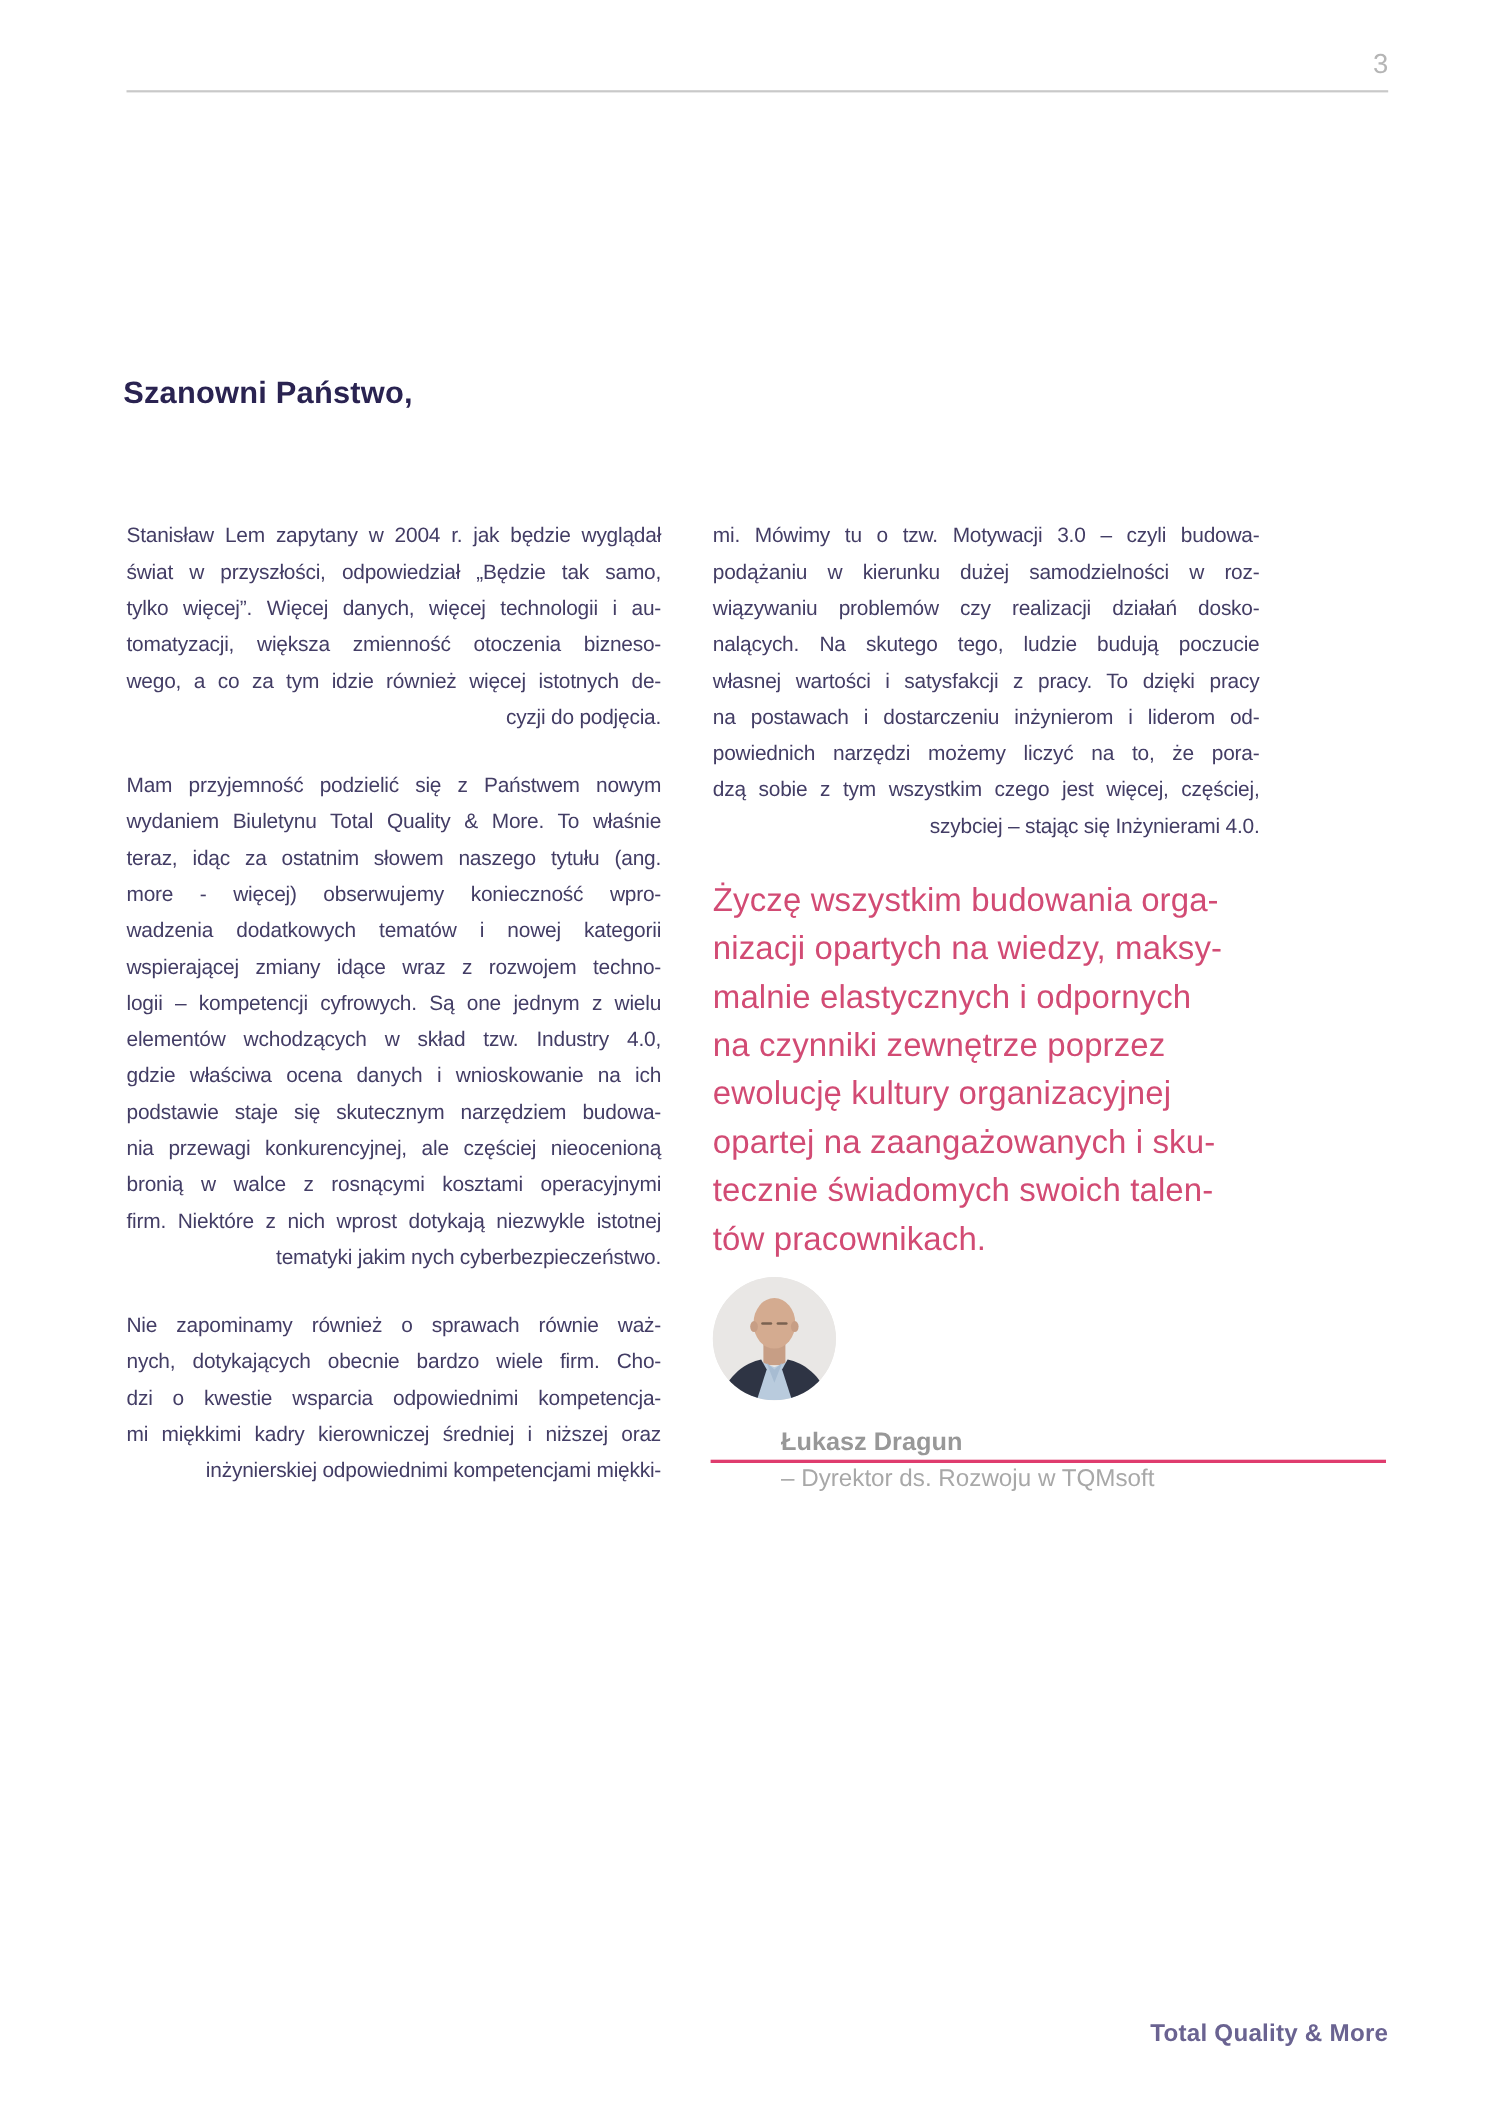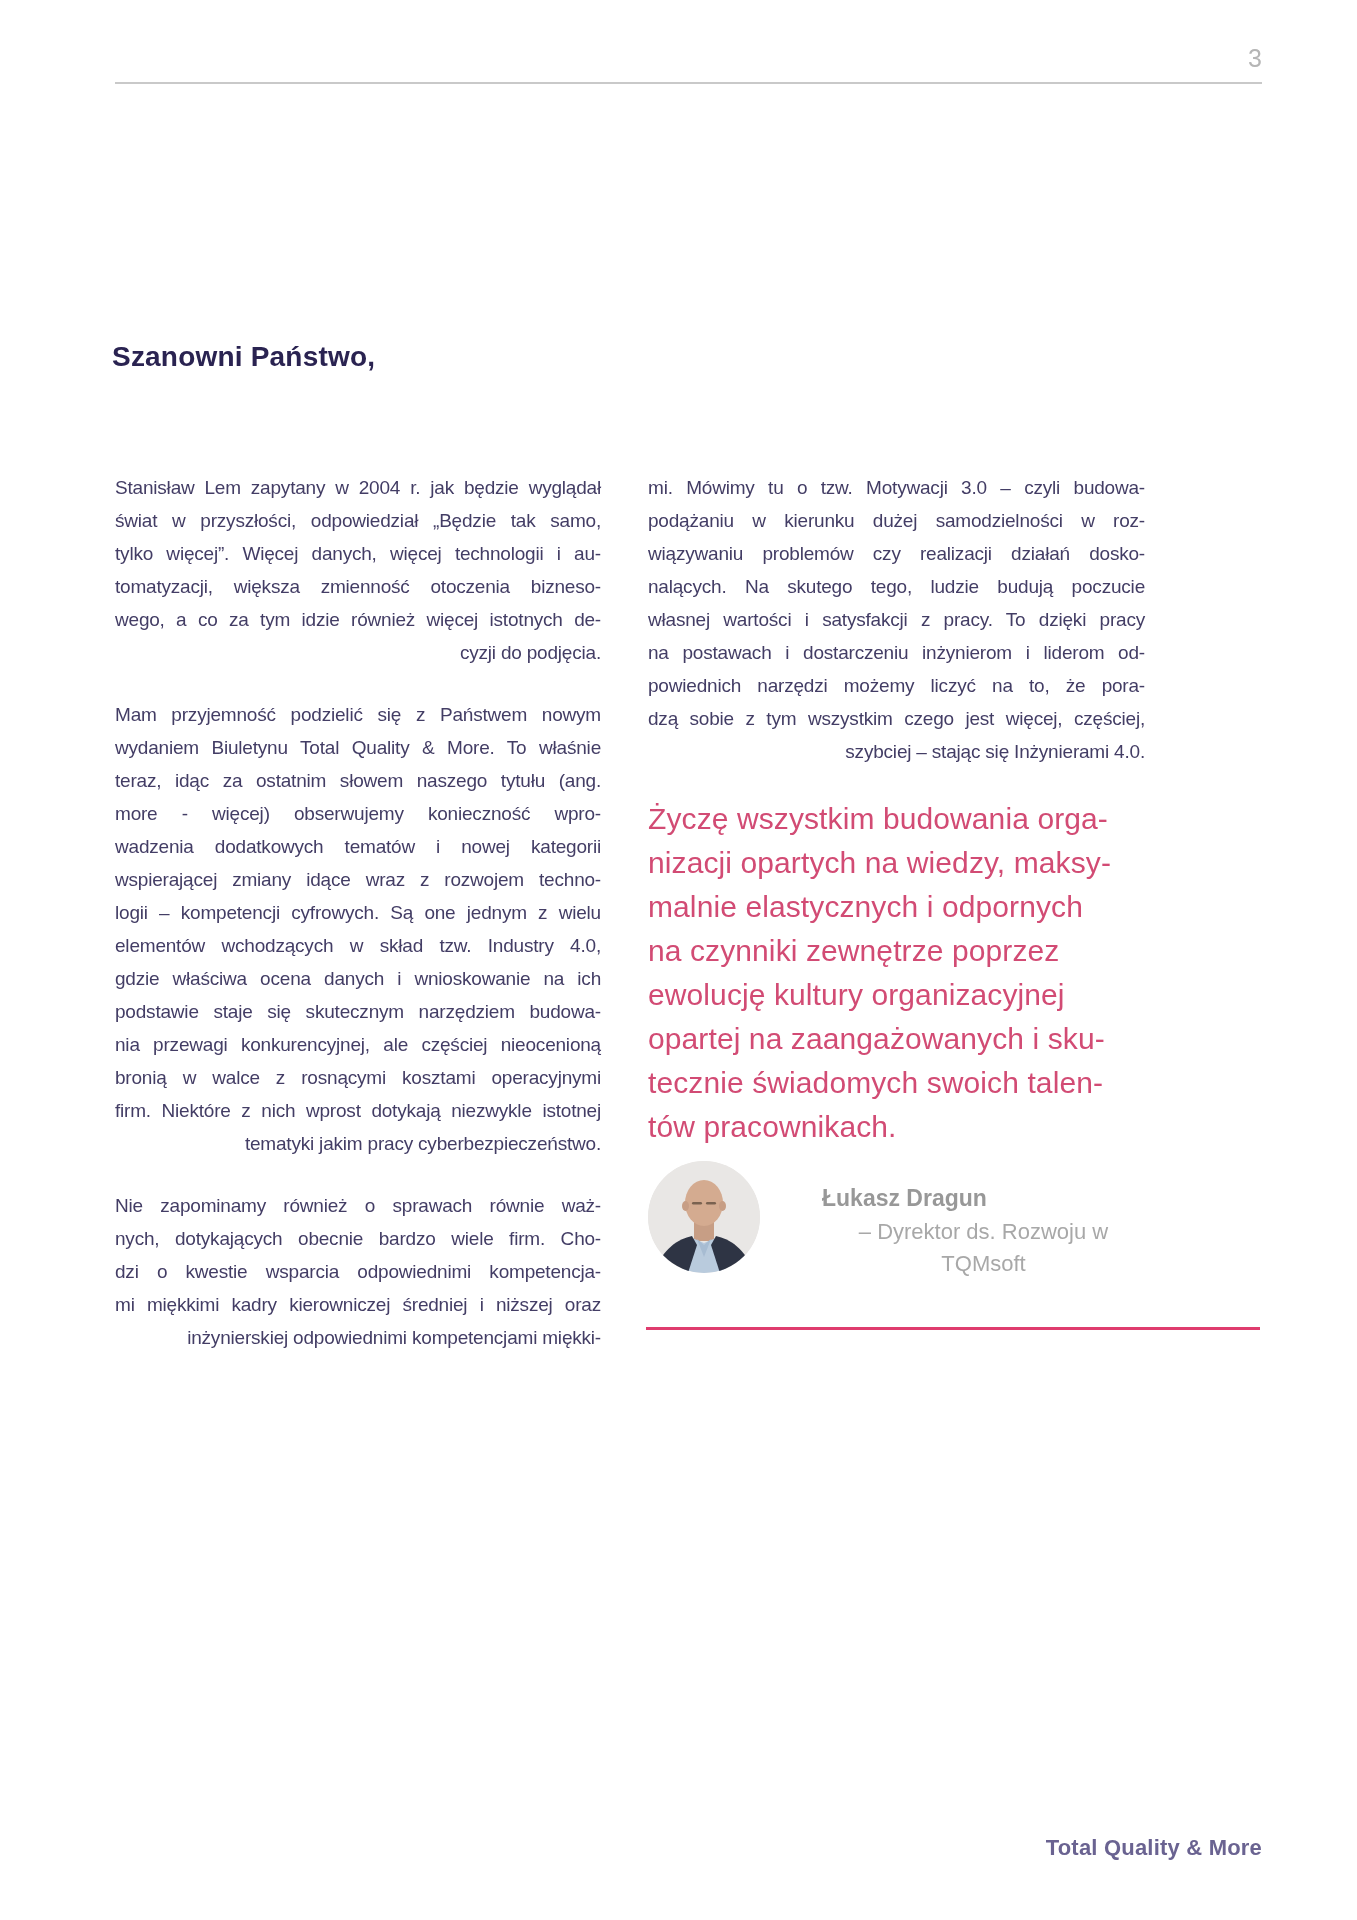--- a/index.html
+++ b/index.html
@@ -30,21 +30,21 @@
     font-size:19px;line-height:33px;letter-spacing:-0.2px;
     color:#433d65;margin:0 0 29px 0;
   }
   .para .ln{text-align:right;}
   .para .ln.j{text-align:justify;text-align-last:justify;}
   .pull-quote{
     font-size:30px;line-height:44px;letter-spacing:0.1px;
     color:#d24b74;margin:26px 0 0 0;
   }
   .author{
-    display:flex;flex-direction:row;align-items:flex-start;
+    display:flex;flex-direction:column;align-items:flex-start;
     margin-top:12px;
   }
   .avatar{
     width:112px;height:112px;border-radius:50%;overflow:hidden;
     flex:0 0 112px;background:#e9e7e5;
   }
   .author-meta{margin-left:62px;padding-top:21px;}
   .author-name{
     font-size:23px;font-weight:700;color:#989898;line-height:32px;
   }
@@ -86,21 +86,21 @@
         <div class="ln j">more - więcej) obserwujemy konieczność wpro-</div>
         <div class="ln j">wadzenia dodatkowych tematów i nowej kategorii</div>
         <div class="ln j">wspierającej zmiany idące wraz z rozwojem techno-</div>
         <div class="ln j">logii – kompetencji cyfrowych. Są one jednym z wielu</div>
         <div class="ln j">elementów wchodzących w skład tzw. Industry 4.0,</div>
         <div class="ln j">gdzie właściwa ocena danych i wnioskowanie na ich</div>
         <div class="ln j">podstawie staje się skutecznym narzędziem budowa-</div>
         <div class="ln j">nia przewagi konkurencyjnej, ale częściej nieocenioną</div>
         <div class="ln j">bronią w walce z rosnącymi kosztami operacyjnymi</div>
         <div class="ln j">firm. Niektóre z nich wprost dotykają niezwykle istotnej</div>
-        <div class="ln">tematyki jakim pracy cyberbezpieczeństwo.</div>
+        <div class="ln">tematyki jakim nych cyberbezpieczeństwo.</div>
       </div>
     <div class="para">
         <div class="ln j">Nie zapominamy również o sprawach równie waż-</div>
         <div class="ln j">nych, dotykających obecnie bardzo wiele firm. Cho-</div>
         <div class="ln j">dzi o kwestie wsparcia odpowiednimi kompetencja-</div>
         <div class="ln j">mi miękkimi kadry kierowniczej średniej i niższej oraz</div>
         <div class="ln">inżynierskiej odpowiednimi kompetencjami miękki-</div>
       </div>
   </div>
 

